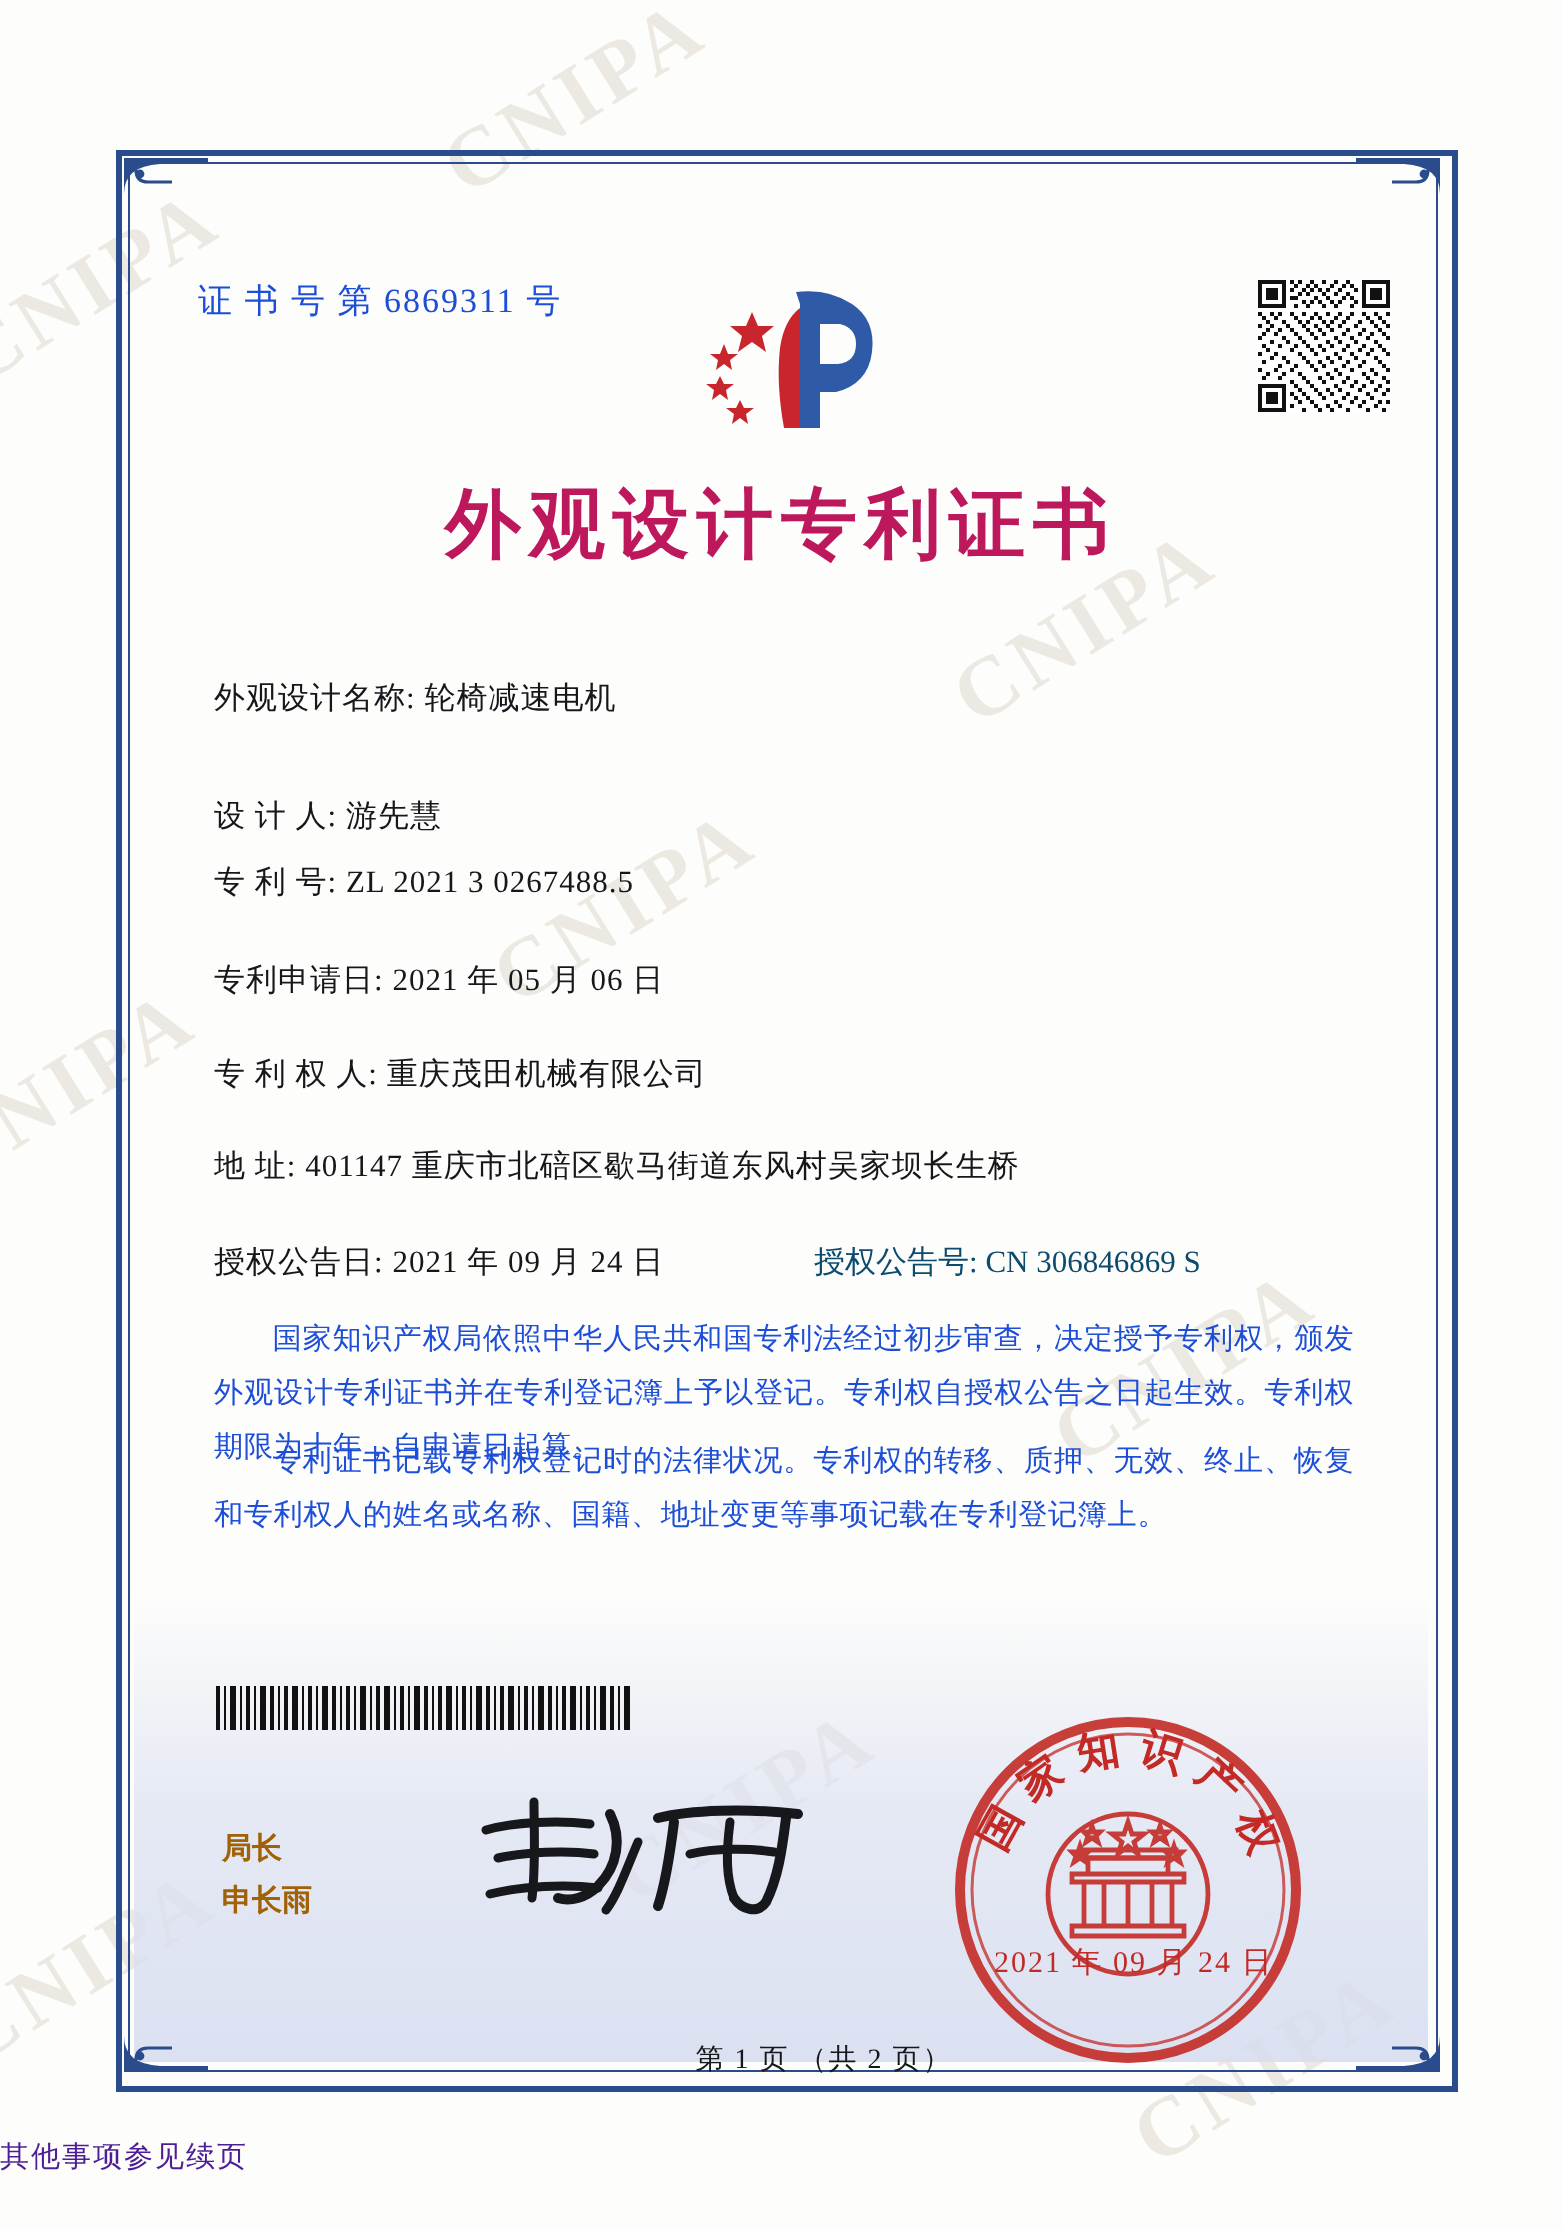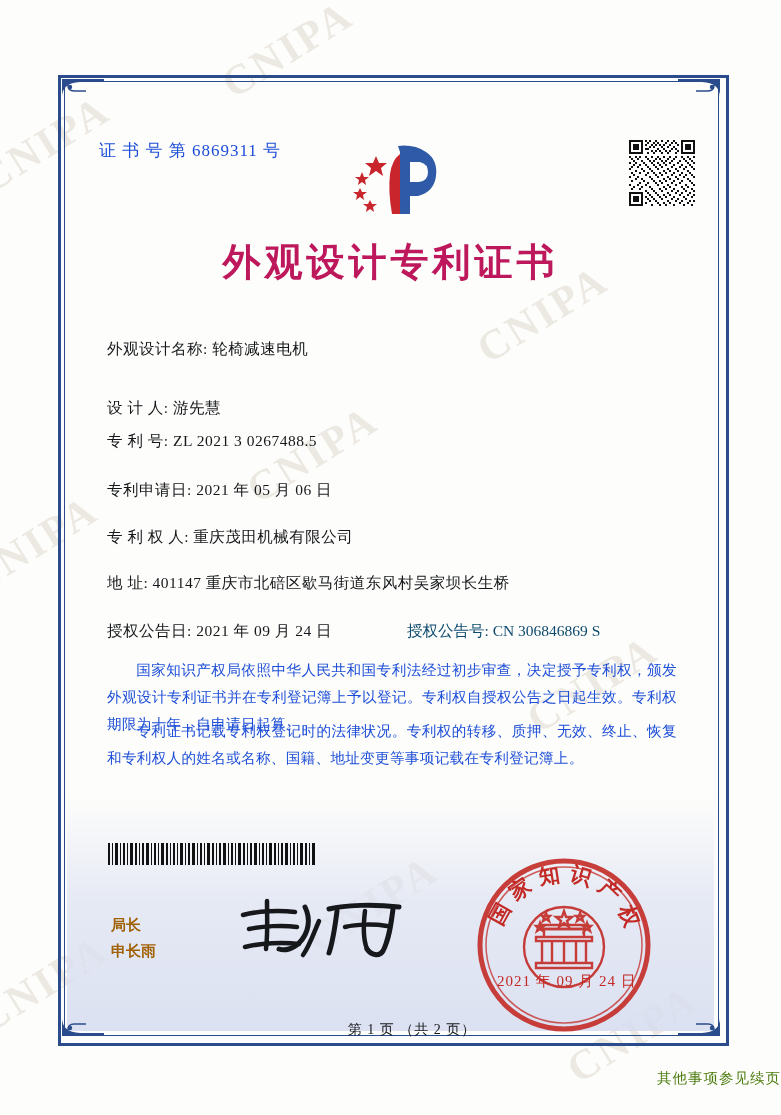--- a/index.html
+++ b/index.html
@@ -239,23 +239,23 @@
     color: #15171a;
     letter-spacing: 1px;
     margin-left: 43px;
   }
 
   .footer-note {
     position: absolute;
     left: 0;
     right: 0;
     top: 1069px;
-    text-align: right;
+    text-align: left;
     font-size: 14.5px;
-    color: #4d7c0f;
+    color: #4c1d95;
     letter-spacing: 1px;
   }
 </style>
 </head>
 <body>
 
 <div class="page">
 
   <div class="watermark-layer">
     <div class="wm w1">CNIPA</div>

